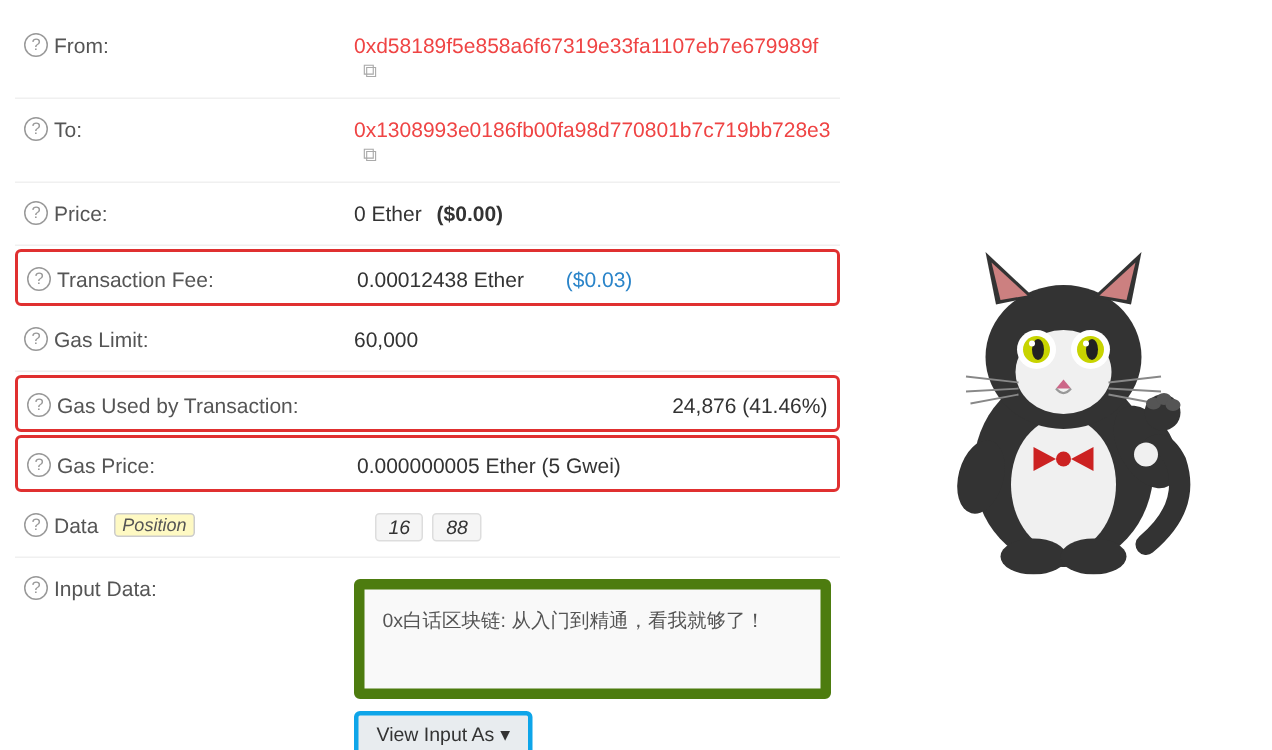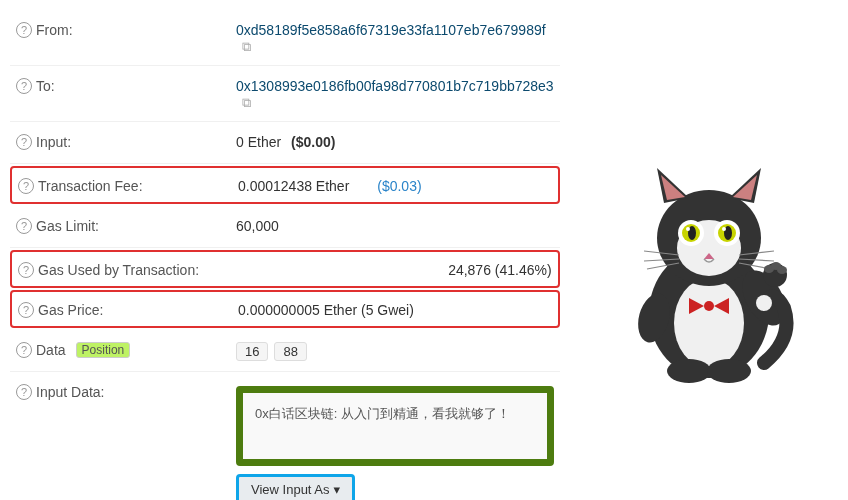--- a/index.html
+++ b/index.html
@@ -56,21 +56,21 @@
       justify-content: center;
       font-size: 11px;
       flex-shrink: 0;
     }
     .row-value {
       flex: 1;
       color: #333;
       padding-top: 2px;
     }
     .link-blue {
-      color: #0c4a6e;
+      color: #ef4444;
       text-decoration: none;
       text-align: center;
     }
     .copy-icon {
       display: inline-block;
       margin-left: 6px;
       cursor: pointer;
       color: #aaa;
       font-size: 13px;
     }
@@ -87,33 +87,35 @@
     .fee-usd {
       color: #2a84c9;
       margin-left: 24px;
     }
     .gas-used-val {
       color: #333;
       text-align: right;
     }
     .badge {
       display: inline-block;
-      background: #bef264;
+      background: #fef9c3;
       color: #555;
       border: 1px solid #ccc;
       border-radius: 3px;
       padding: 0 5px;
       font-size: 12px;
       margin-left: 6px;
       cursor: pointer;
+      font-style: italic;
     }
     .nonce-numbers {
       display: inline-flex;
       gap: 6px;
-      margin-left: 0;
+      margin-left: 14px;
+      font-style: italic;
     }
     .nonce-num {
       background: #f5f5f5;
       border: 1px solid #ddd;
       border-radius: 3px;
       padding: 1px 8px;
       font-size: 13px;
     }
     .input-data-box {
       background: #f9f9f9;
@@ -180,21 +182,21 @@
       </div>
       <div class="row-value">
         <a class="link-blue">0x1308993e0186fb00fa98d770801b7c719bb728e3</a>
         <span class="copy-icon">⧉</span>
       </div>
     </div>
 
     <div class="row row-no-border">
       <div class="row-label">
         <span class="help-icon">?</span>
-        <span>Input:</span>
+        <span>Price:</span>
       </div>
       <div class="row-value">
         <span>0 Ether</span>
         <span style="margin-left:6px;font-weight:bold;">($0.00)</span>
       </div>
     </div>
 
     <div class="highlighted-row">
       <div style="display:flex; align-items:center;">
         <div class="row-label">

